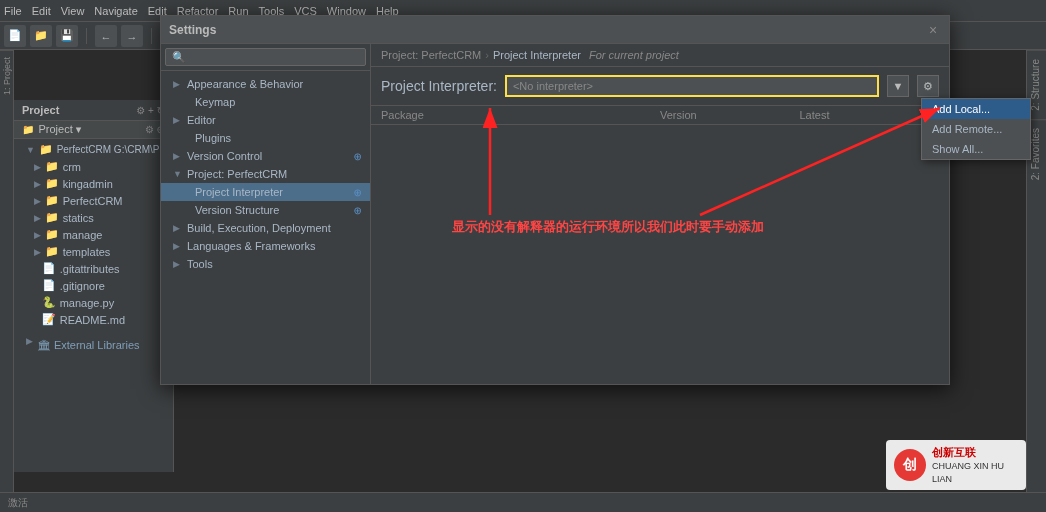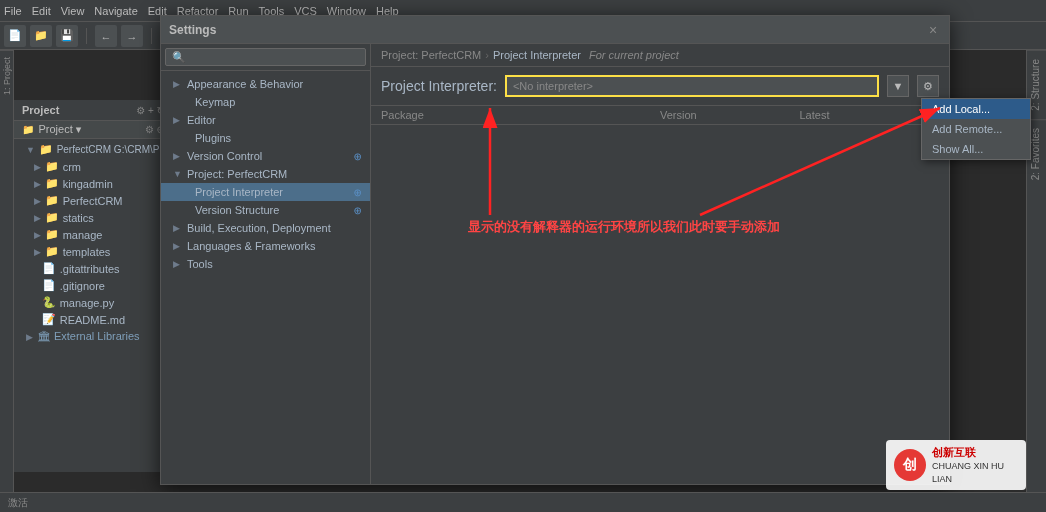--- a/index.html
+++ b/index.html
@@ -143,21 +143,21 @@
     
     .dialog-overlay {
       position: absolute;
       top: 0; left: 0; right: 0; bottom: 0;
     }
     .dialog {
       position: absolute;
       top: 15px;
       left: 160px;
       width: 790px;
-      height: 470px;
+      height: 370px;
       background: #3c3f41;
       border: 1px solid #555;
       box-shadow: 0 4px 20px rgba(0,0,0,0.7);
       display: flex;
       flex-direction: column;
     }
     .dialog-titlebar {
       height: 28px;
       background: #4c5052;
       display: flex;
@@ -538,21 +538,21 @@
       <div class="tree-item" style="padding-left:28px">
         <span class="py-icon" style="color:#6897bb;">🐍</span>
         <span>manage.py</span>
       </div>
       <div class="tree-item" style="padding-left:28px">
         <span class="md-icon" style="color:#629755;">📝</span>
         <span>README.md</span>
       </div>
       <div class="tree-item">
         <span class="arrow">▶</span>
-        <span style="color:#7f9fba;">🏛 External Libraries</span>
+        <span style="color:#7f9fba;margin-top:9px;">🏛 External Libraries</span>
       </div>
     </div>
   </div>
 </div>
 
 <div class="vertical-tabs">
   <div class="vtab">2: Structure</div>
   <div class="vtab">2: Favorites</div>
 </div>
 
@@ -658,21 +658,21 @@
       <span>Add Remote...</span>
     </div>
     <div class="dropdown-menu-item">
       <span>Show All...</span>
     </div>
   </div>
 </div>
 
 <div class="annotation-layer">
 
-  <div class="annotation-text" style="top: 218px; left: 468px;">显示的没有解释器的运行环境所以我们此时要手动添加</div>
+  <div class="annotation-text" style="top: 218px; left: 452px;">显示的没有解释器的运行环境所以我们此时要手动添加</div>
 
   <svg class="arrow-svg" style="top:0;left:0;width:1046px;height:512px;">
 
     <defs>
       <marker id="arrowhead" markerWidth="8" markerHeight="6" refX="8" refY="3" orient="auto">
         <polygon points="0 0, 8 3, 0 6" fill="#ff2222"></polygon>
       </marker>
     </defs>
 
     <path d="M 490 215 L 490 108" stroke="#ff2222" stroke-width="2.5" fill="none" marker-end="url(#arrowhead)"></path>

